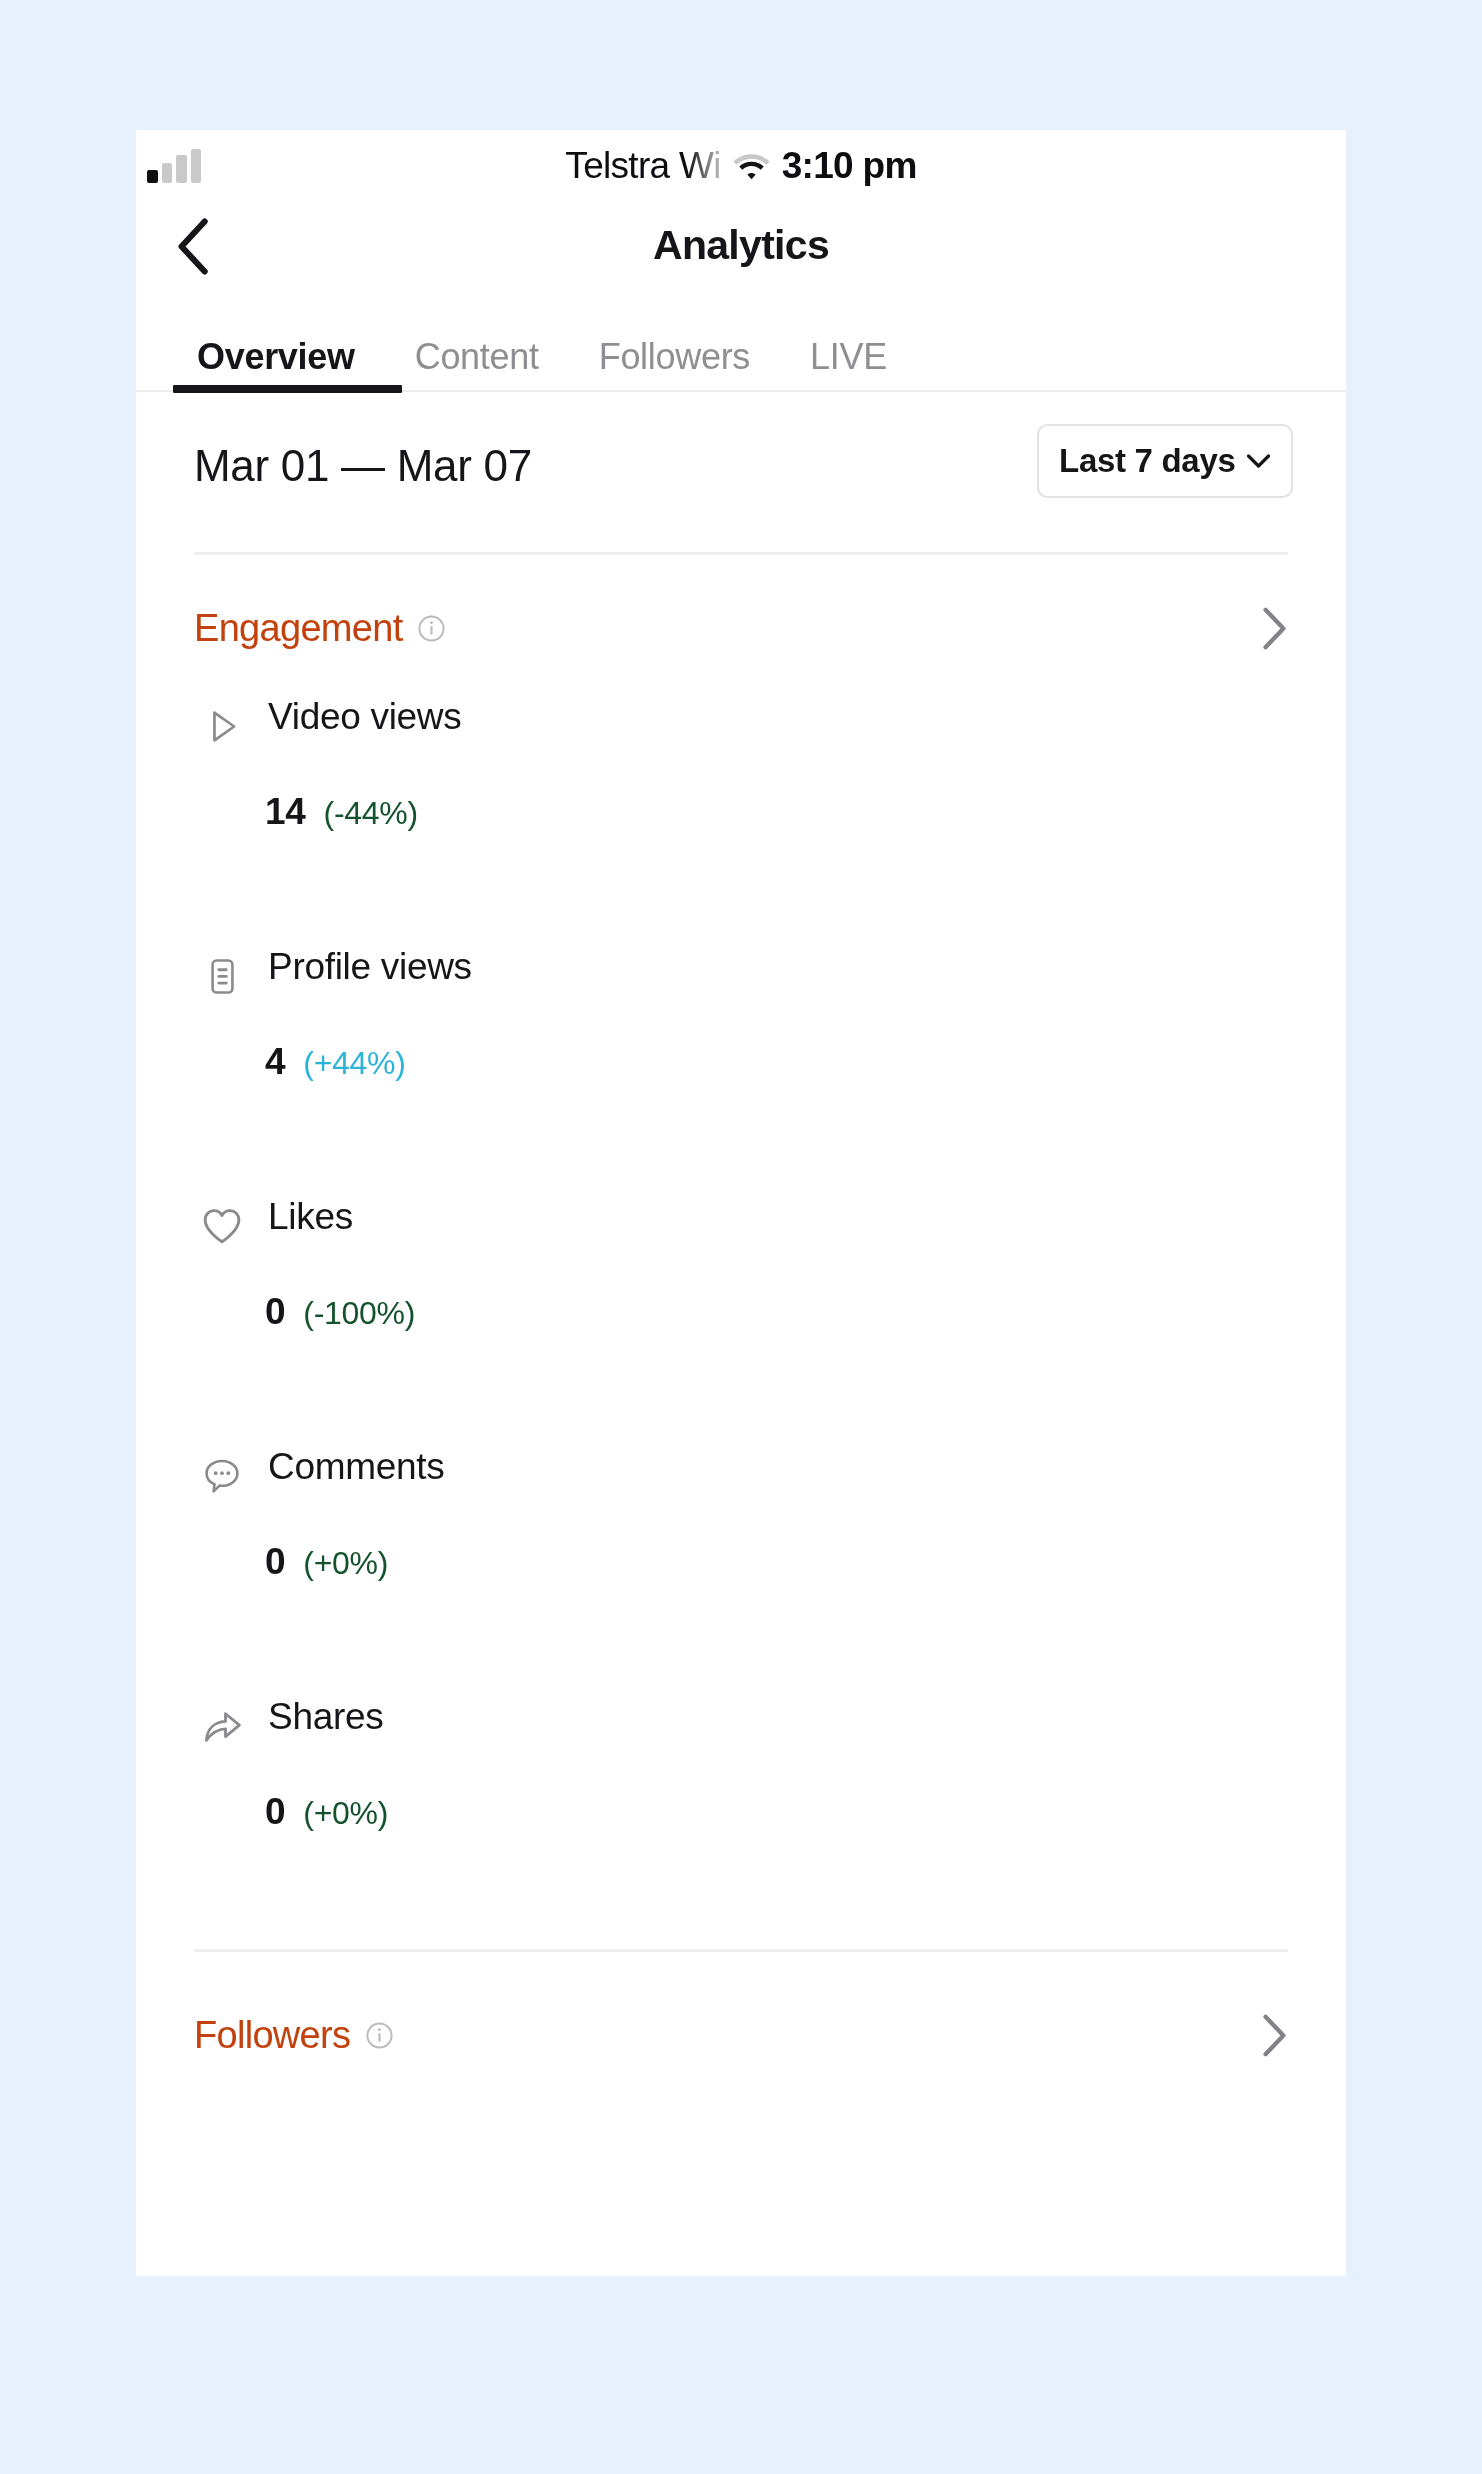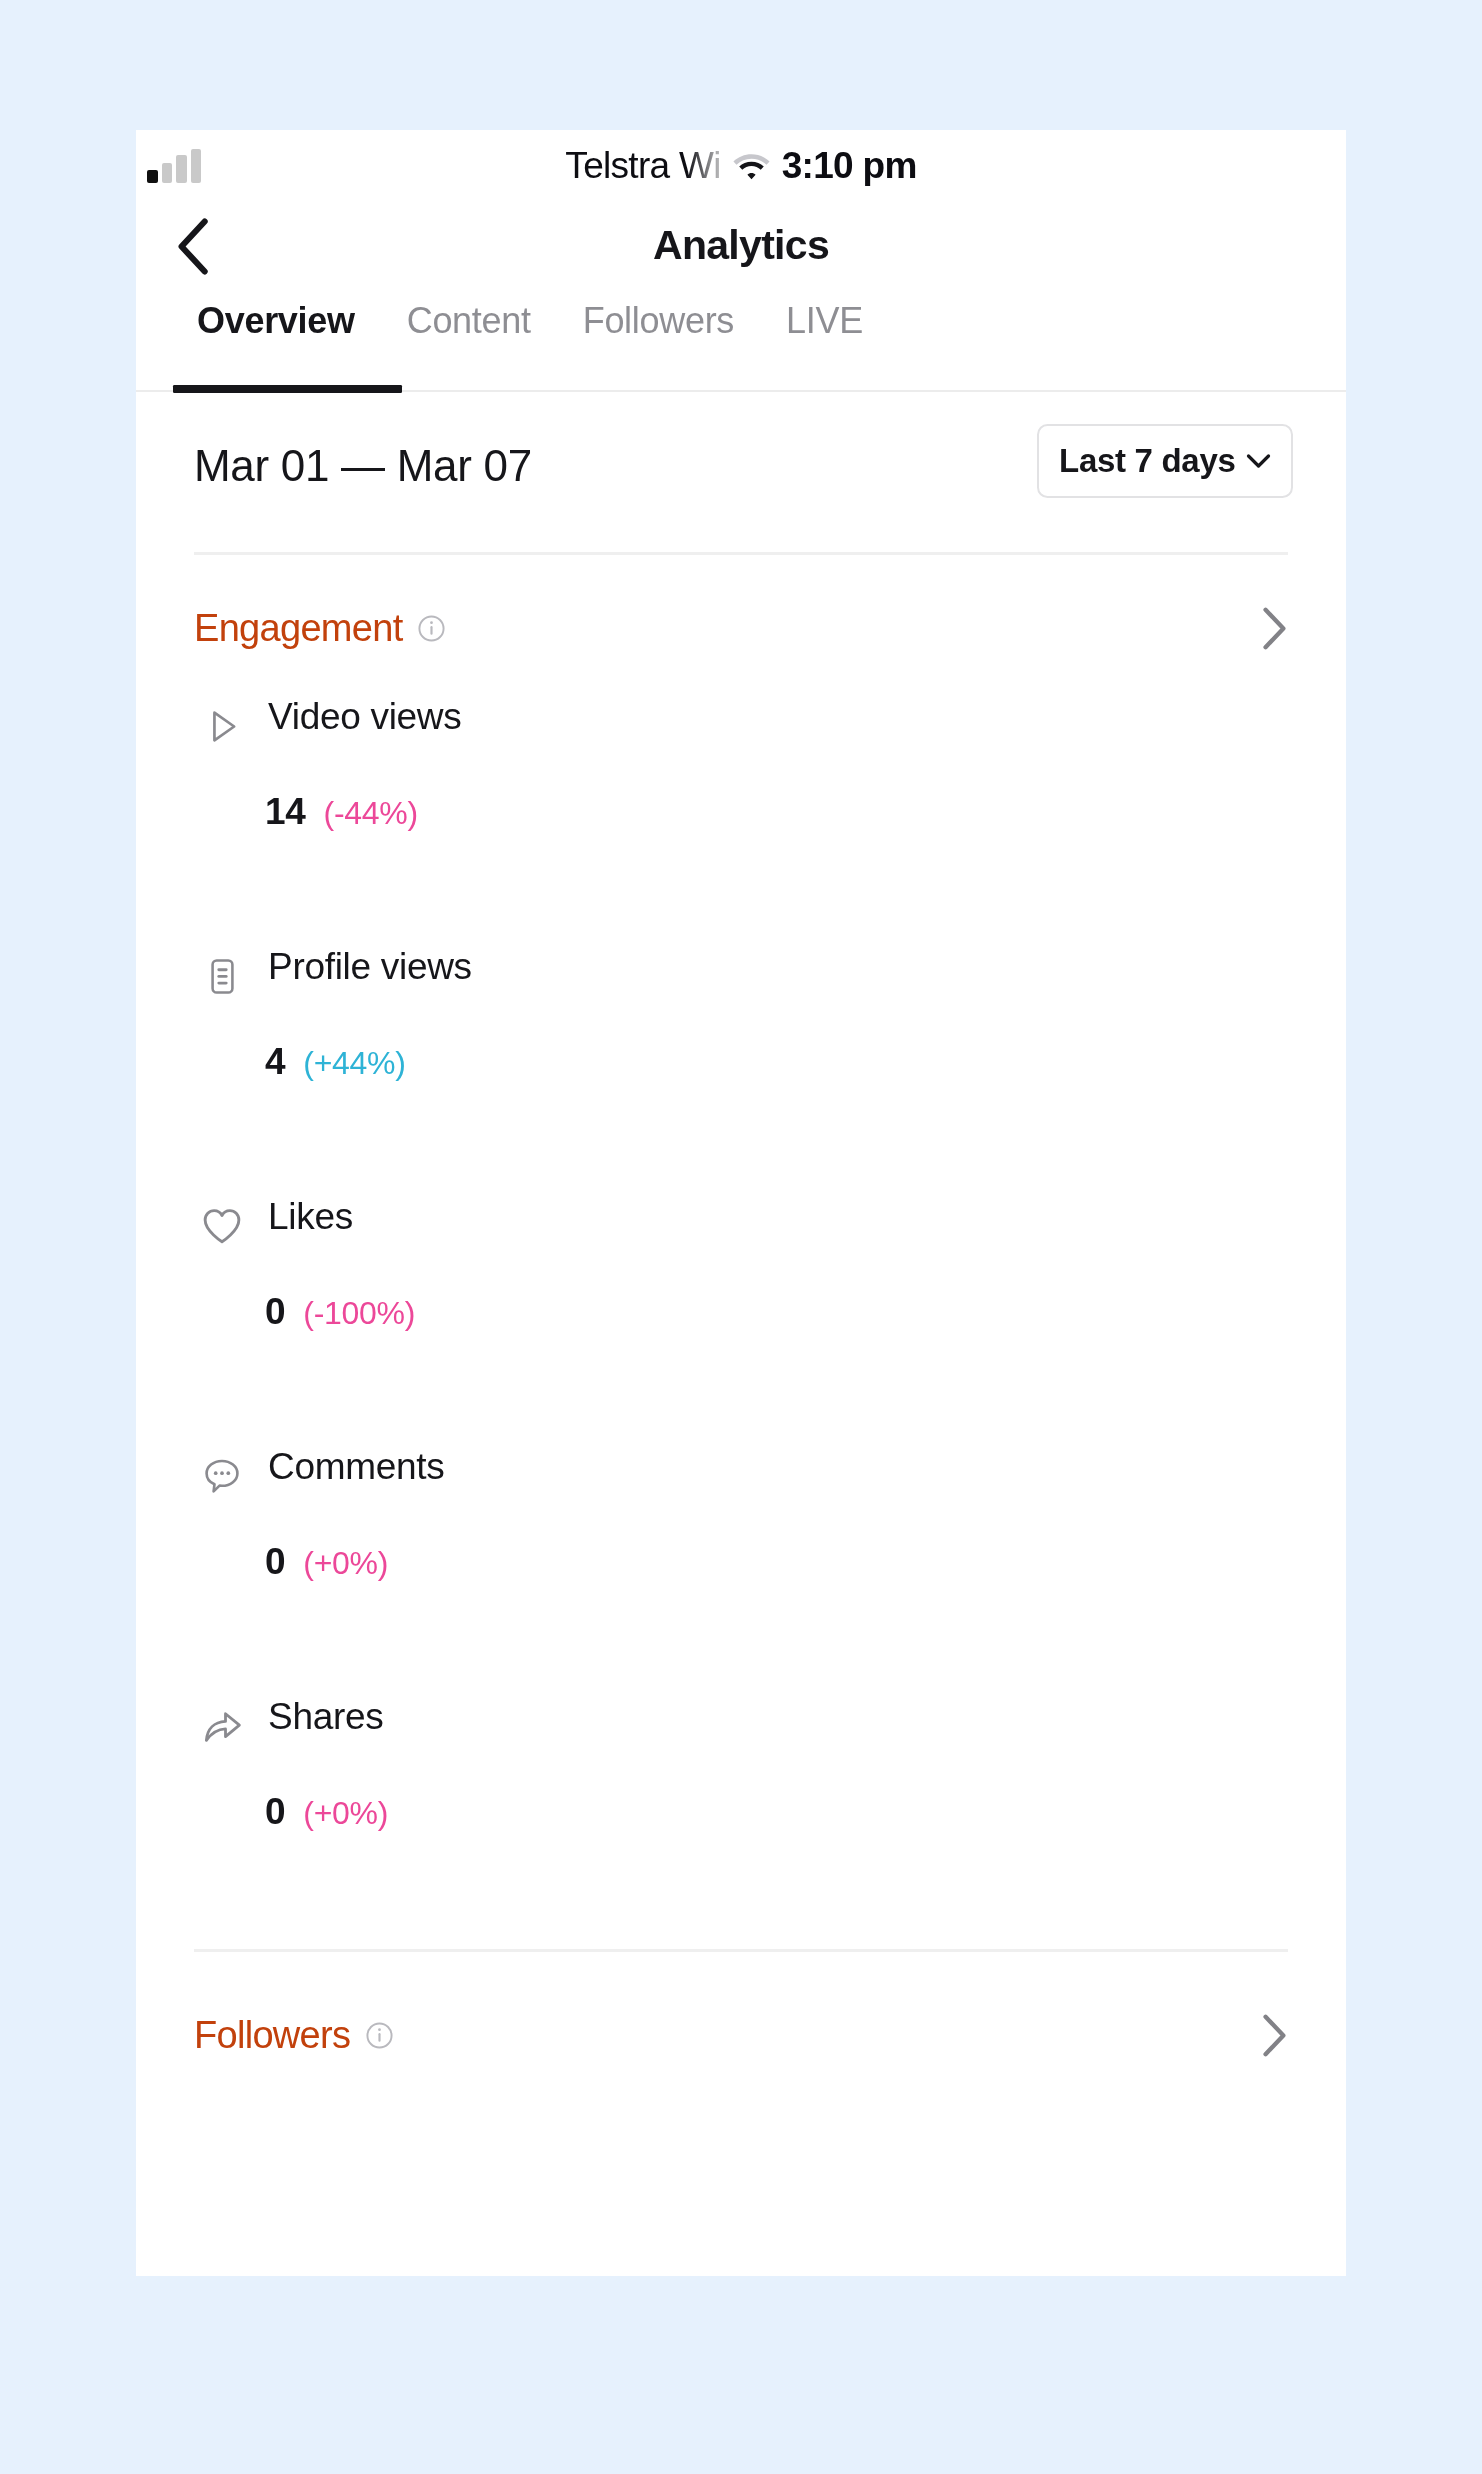--- a/index.html
+++ b/index.html
@@ -55,21 +55,21 @@
     position:absolute; left:0; top:0; width:1210px; height:86px;
     display:flex; align-items:center; justify-content:center;
     font-size:41px; font-weight:700; color:#16161a; letter-spacing:-0.7px;
   }
 
   
   .tabbar{
     position:absolute; left:0; top:162px; width:1210px; height:100px;
     border-bottom:2.6px solid #ececec;
   }
-  .tabs{ position:absolute; left:37px; top:8px; display:flex; height:98px; gap:4px; }
+  .tabs{ position:absolute; left:37px; top:16px; display:flex; align-items:center; height:98px; gap:12px; }
   .tab{ font-size:36px; color:#8e8e93; letter-spacing:-0.3px; cursor:pointer; padding:0 24px; white-space:nowrap; }
   .tab.active{ color:#16161a; font-weight:700; }
   .tab-underline{ position:absolute; left:37px; bottom:-2.6px; width:229px; height:8px; background:#16161a; border-radius:1.3px; }
 
   
   .content{ position:absolute; left:0; top:264px; width:1210px; }
 
   .range-row{
     position:absolute; left:0; top:0; width:1210px; height:145px;
   }
@@ -93,21 +93,21 @@
   .sh-title{ position:absolute; left:58px; top:0; display:flex; align-items:center; gap:14.5px; height:79px; }
   .sh-text{ font-size:38px; font-weight:400; color:#c2410c; letter-spacing:-0.7px; }
   .sh-chev{ position:absolute; right:57px; top:17px; }
 
   
   .metric{ position:absolute; left:0; width:1210px; height:119px; }
   .m-icon{ position:absolute; left:61px; top:4px; width:50px; height:50px; display:flex; align-items:center; justify-content:center; }
   .m-label{ position:absolute; left:132px; top:-1.3px; font-size:37px; color:#16161a; letter-spacing:-0.3px; }
   .m-values{ position:absolute; left:129px; top:74px; display:flex; align-items:baseline; gap:18px;margin-top:20px; }
   .m-value{ font-size:37px; font-weight:700; color:#16161a; letter-spacing:-0.3px; }
-  .m-delta{ font-size:32px; color:#ec4899; letter-spacing:-0.3px; }
+  .m-delta{ font-size:32px; color:#14532d; letter-spacing:-0.3px; }
   .m-delta.up{ color:#2eb3d6; }
 
   .info-circle{ width:29px; height:29px; }
 
   
   .watermark{
     position:absolute; left:0; top:2357px; width:1482px;
     text-align:center;
     font-size:20px; letter-spacing:3.3px; color:#1b5380; font-weight:400;
   }

